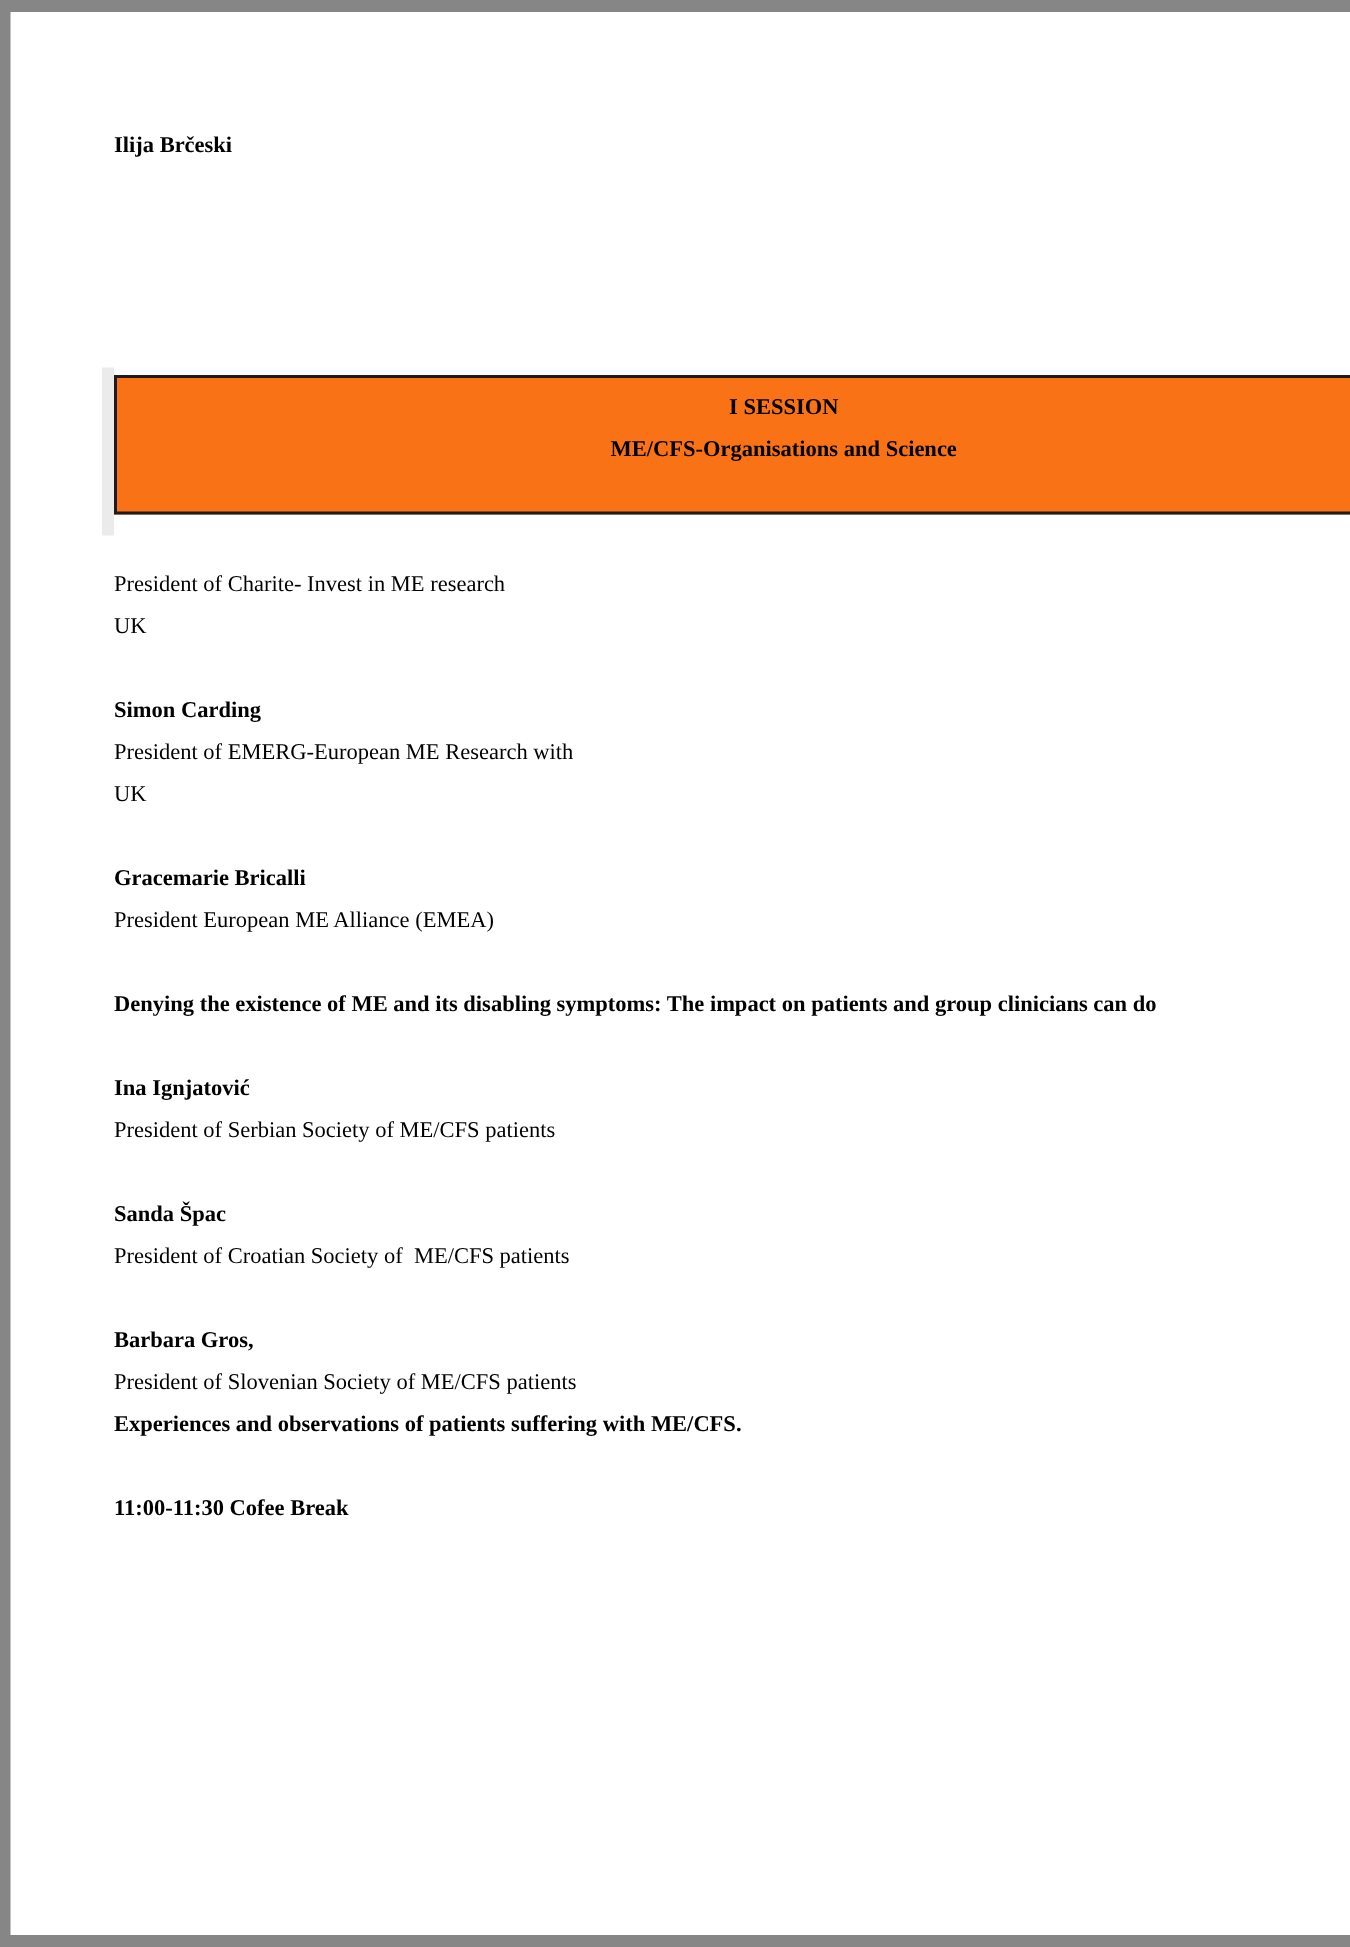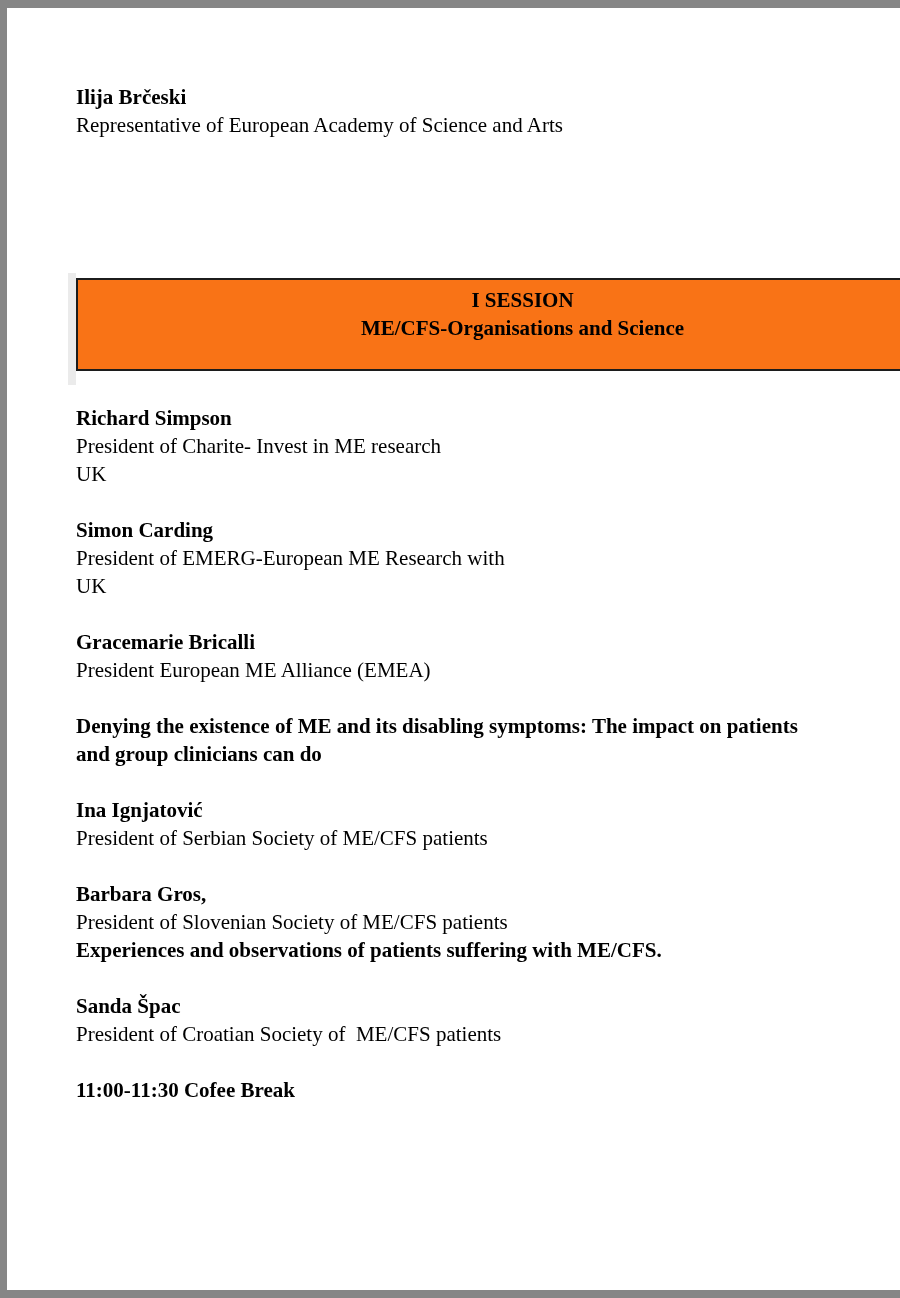--- a/index.html
+++ b/index.html
@@ -20,21 +20,21 @@
   .edge-left   { left: 0; top: 0; width: 7px; height: 1298px; }
   .edge-top    { left: 0; top: 0; width: 900px; height: 8px; }
   .edge-bottom { left: 0; top: 1290px; width: 900px; height: 8px; }
 
   .content {
     position: absolute;
     left: 76px;
     top: 83px;
     width: 770px;
   }
-  p { margin: 0; font-size: 21px; line-height: 28px; white-space: pre-wrap; }
+  p { margin: 0; font-size: 15px; line-height: 28px; white-space: pre-wrap; }
   .bold { font-weight: 700; }
 
   .author-block { margin-bottom: 139px; }
 
   .session-box-wrap { position: relative; margin-bottom: 33px; }
   .session-box {
     position: relative;
     width: 893px;
     box-sizing: border-box;
     background: #f97316;
@@ -60,33 +60,31 @@
 
 <div class="viewport">
   <div class="edge edge-left"></div>
   <div class="edge edge-top"></div>
   <div class="edge edge-bottom"></div>
 
   <div class="content">
 
     <div class="author-block">
       <p class="bold">Ilija Brčeski</p>
-      <p>Representative of European Academy of Science and Arts</p>
     </div>
 
     <div class="session-box-wrap">
       <div class="session-box-shadow"></div>
       <div class="session-box">
         <p class="bold">I SESSION</p>
         <p class="bold">ME/CFS-Organisations and Science</p>
       </div>
     </div>
 
     <div class="speaker-block">
-      <p class="bold">Richard Simpson</p>
       <p>President of Charite- Invest in ME research</p>
       <p>UK</p>
     </div>
 
     <div class="speaker-block">
       <p class="bold">Simon Carding</p>
       <p>President of EMERG-European ME Research with</p>
       <p>UK</p>
     </div>
 
@@ -98,28 +96,28 @@
     <div class="talk-title-block">
       <p class="bold">Denying the existence of ME and its disabling symptoms: The impact on patients and group clinicians can do</p>
     </div>
 
     <div class="speaker-block">
       <p class="bold">Ina Ignjatović</p>
       <p>President of Serbian Society of ME/CFS patients</p>
     </div>
 
     <div class="speaker-block">
+      <p class="bold">Sanda Špac</p>
+      <p>President of Croatian Society of  ME/CFS patients</p>
+    </div>
+
+    <div class="speaker-block">
       <p class="bold">Barbara Gros,</p>
       <p>President of Slovenian Society of ME/CFS patients</p>
       <p class="bold">Experiences and observations of patients suffering with ME/CFS.</p>
-    </div>
-
-    <div class="speaker-block">
-      <p class="bold">Sanda Špac</p>
-      <p>President of Croatian Society of  ME/CFS patients</p>
     </div>
 
     <div class="coffee-block">
       <p class="bold">11:00-11:30 Cofee Break</p>
     </div>
 
   </div>
 </div>
 
 </body></html>

